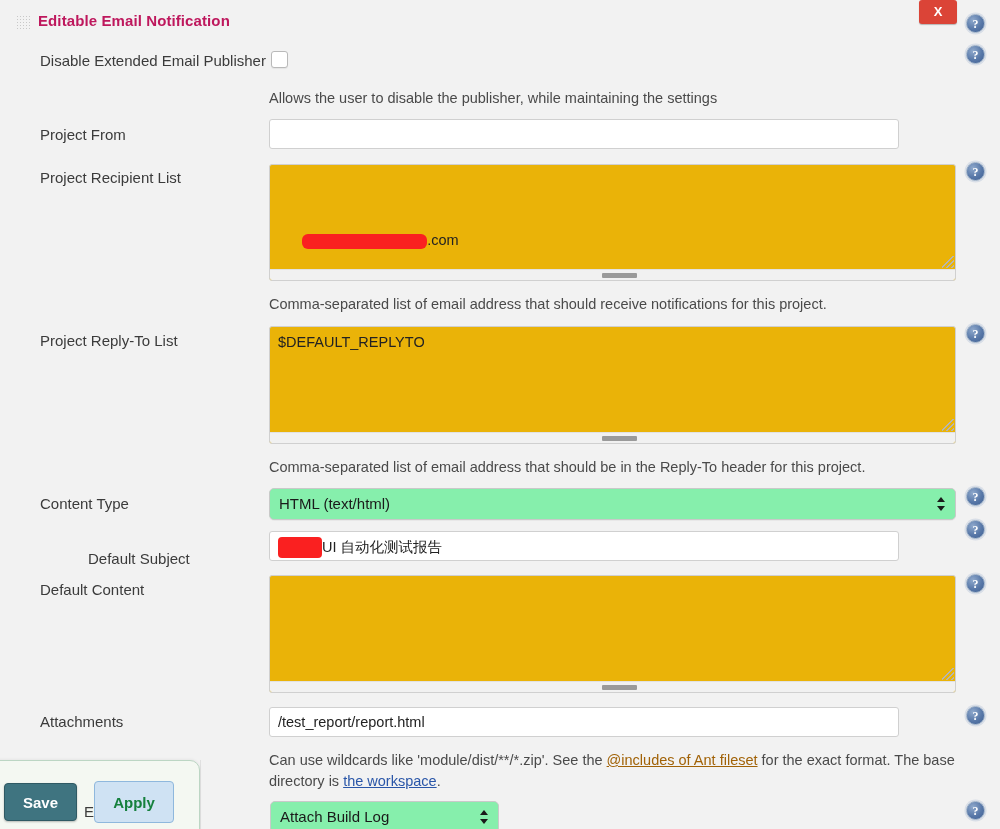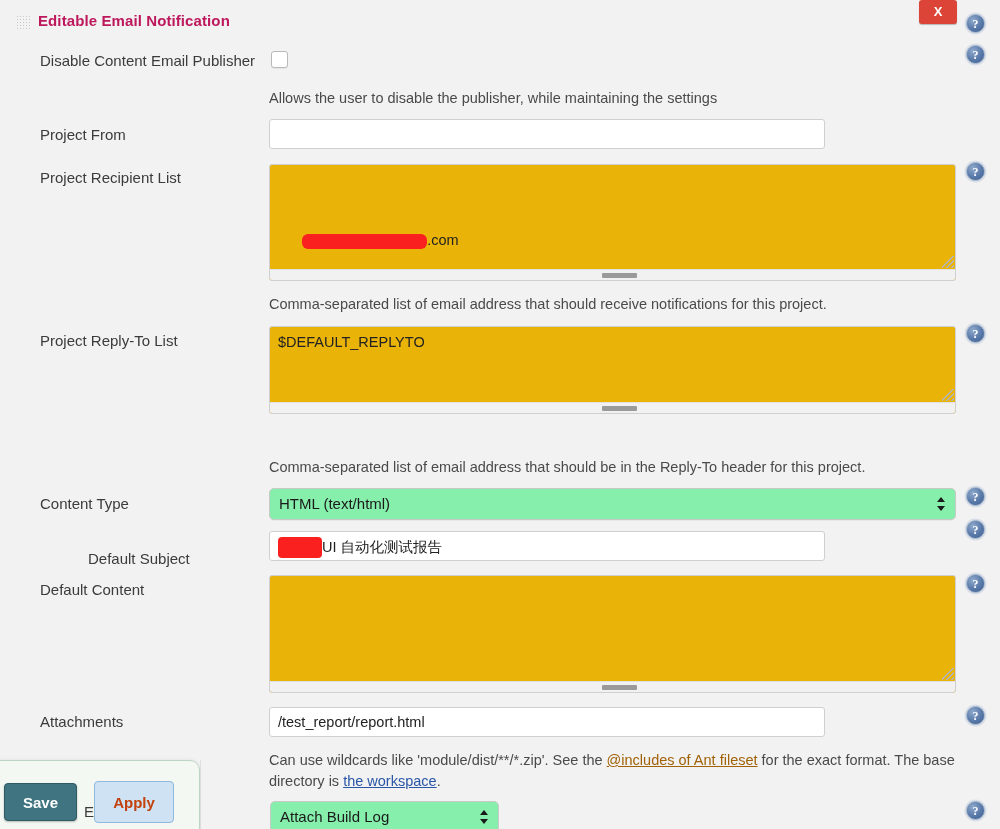--- a/index.html
+++ b/index.html
@@ -54,21 +54,21 @@
   
   .field-label {
     position:absolute; left:40px;
     font-size:15px; color:#3b3b3b; white-space:nowrap;
   }
   .desc-text {
     position:absolute; left:269px; width:690px;
     font-size:14.5px; color:#4a4a4a; line-height:21px;
   }
   .text-input {
-    position:absolute; left:269px; width:556px; height:30px;
+    position:absolute; left:269px; width:630px; height:30px;
     background:#fff; border:1px solid #d0d0d0; border-radius:3px;
     padding:4px 8px; font-family:"Liberation Sans", sans-serif;
     font-size:14.5px; color:#222; outline:none;
   }
   .text-area-wrap {
     position:absolute; left:269px; width:687px;
     background:#eab308; border:1px solid #d0d0d0; border-radius:3px;
     overflow:hidden;
   }
   .text-area-content {
@@ -137,21 +137,21 @@
   #save-button {
     position:absolute; left:4px; top:783px; width:73px; height:38px;
     background:#3f7480; border:1px solid #2f5a64; border-radius:4px;
     color:#fff; font-size:15px; font-weight:bold; cursor:pointer;
     font-family:"Liberation Sans", sans-serif;
     box-shadow:0 1px 2px rgba(0,0,0,.25);
   }
   #apply-button {
     position:absolute; left:94px; top:781px; width:80px; height:42px;
     background:#cfe2f3; border:1px solid #8fb8dd; border-radius:4px;
-    color:#c2410c; font-size:15px; font-weight:bold; cursor:pointer;
+    color:#15803d; font-size:15px; font-weight:bold; cursor:pointer;
     font-family:"Liberation Sans", sans-serif;
   }
   #hidden-label {
     position:absolute; left:84px; top:803px;
     font-size:15px; color:#3b3b3b;
   }
   #divider-line {
     position:absolute; left:200px; top:760px; width:1px; height:69px;
     background:#e0e0e0;
   }
@@ -168,21 +168,21 @@
 <div class="help-icon" style="left:966px; top:14px;">?</div>
 <div class="help-icon" style="left:966px; top:45px;">?</div>
 <div class="help-icon" style="left:966px; top:162px;">?</div>
 <div class="help-icon" style="left:966px; top:324px;">?</div>
 <div class="help-icon" style="left:966px; top:487px;">?</div>
 <div class="help-icon" style="left:966px; top:520px;">?</div>
 <div class="help-icon" style="left:966px; top:574px;">?</div>
 <div class="help-icon" style="left:966px; top:706px;">?</div>
 <div class="help-icon" style="left:966px; top:801px;">?</div>
 
-<div class="field-label" style="top:52px;">Disable Content Email Publisher</div>
+<div class="field-label" style="top:52px;">Disable Extended Email Publisher</div>
 <div id="disable-publisher-checkbox"></div>
 <div class="desc-text" style="top:88px;">Allows the user to disable the publisher, while maintaining the settings</div>
 
 <div class="field-label" style="top:126px;">Project From</div>
 <input class="text-input" style="top: 119px;" value="">
 
 <div class="field-label" style="top:169px;">Project Recipient List</div>
 <div class="text-area-wrap" style="top:164px; height:117px;">
   <div class="text-area-content">
     <div style="height:20px; line-height:20px;">
@@ -193,21 +193,21 @@
     </div>
   </div>
   <div class="ta-scroll">
       <i></i>
     </div>
   <div class="ta-grip"></div>
 </div>
 <div class="desc-text" style="top:294px;">Comma-separated list of email address that should receive notifications for this project.</div>
 
 <div class="field-label" style="top:332px;">Project Reply-To List</div>
-<div class="text-area-wrap" style="top:326px; height:88px;">
+<div class="text-area-wrap" style="top:326px; height:118px;">
   <div class="text-area-content">$DEFAULT_REPLYTO</div>
   <div class="ta-scroll">
       <i></i>
     </div>
   <div class="ta-grip"></div>
 </div>
 <div class="desc-text" style="top:457px;">Comma-separated list of email address that should be in the Reply-To header for this project.</div>
 
 <div class="field-label" style="top:495px;">Content Type</div>
 <div class="select-box" style="left:269px; top:488px; width:687px;">

